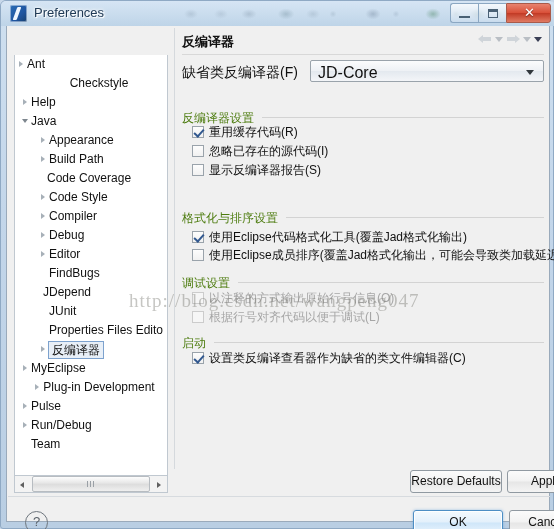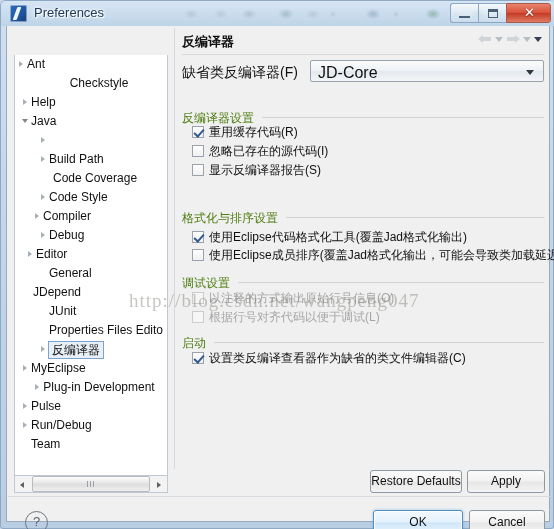--- a/index.html
+++ b/index.html
@@ -208,21 +208,21 @@
     position:absolute;right:9px;top:9px;width:0;height:0;
     border-left:4px solid transparent;border-right:4px solid transparent;border-top:5px solid #31373d;
   }
 
   
   .btn{
     position:absolute;box-sizing:border-box;height:23px;
     border:1px solid #9099a1;border-radius:3px;
     background:linear-gradient(180deg,#fbfbfb 0%,#f2f2f2 48%,#e6e6e6 52%,#f4f4f4 100%);
     font-family:inherit;font-size:12px;color:#111;
-    text-align:center;line-height:21px;cursor:default;
+    text-align:center;line-height:21px;cursor:default;margin-left:40px;
   }
   #btn-restore{left:363px;top:444px;width:92px;}
   #btn-apply{left:460px;top:444px;width:78px;}
 
   
   #footer-rule{position:absolute;left:1px;top:470px;width:542px;height:1px;background:#d7dbdf;}
   #help{
     position:absolute;left:18px;top:485px;width:21px;height:21px;
     border:1.5px solid #6e767e;border-radius:50%;
     color:#5b636b;font-size:13px;text-align:center;line-height:19px;
@@ -266,29 +266,29 @@
   </div>
 
   <div id="client">
 
 
     <div id="tree">
         <div class="trow" style=""><span class="tw"><span class="arrow"></span></span><span class="tlabel">Ant</span></div>
         <div class="trow" style="padding-left: 4px; text-align: center;"><span class="tw"></span><span class="tlabel">Checkstyle</span></div>
         <div class="trow" style="padding-left: 4px;"><span class="tw"><span class="arrow"></span></span><span class="tlabel">Help</span></div>
         <div class="trow" style="padding-left: 4px;"><span class="tw"><span class="arrow open"></span></span><span class="tlabel">Java</span></div>
-        <div class="trow" style="padding-left: 22px;"><span class="tw"><span class="arrow"></span></span></div>
+        <div class="trow" style="padding-left: 22px;"><span class="tw"><span class="arrow"></span></span><span class="tlabel">Appearance</span></div>
         <div class="trow" style="padding-left: 22px;"><span class="tw"><span class="arrow"></span></span><span class="tlabel">Build Path</span></div>
-        <div class="trow" style="padding-left: 26px; text-decoration: underline;"><span class="tw"></span><span class="tlabel">Code Coverage</span></div>
+        <div class="trow" style="padding-left: 20px; text-decoration: underline;"><span class="tw"></span><span class="tlabel">Code Coverage</span></div>
         <div class="trow" style="padding-left: 22px;"><span class="tw"><span class="arrow"></span></span><span class="tlabel">Code Style</span></div>
-        <div class="trow" style="padding-left: 16px;"><span class="tw"><span class="arrow"></span></span><span class="tlabel">Compiler</span></div>
+        <div class="trow" style="padding-left: 22px;"><span class="tw"><span class="arrow"></span></span><span class="tlabel">Compiler</span></div>
         <div class="trow" style="padding-left: 22px;"><span class="tw"><span class="arrow"></span></span><span class="tlabel">Debug</span></div>
-        <div class="trow" style="padding-left: 9px;"><span class="tw"><span class="arrow"></span></span><span class="tlabel">Editor</span></div>
-        <div class="trow" style="padding-left: 22px;"><span class="tw"></span><span class="tlabel">General</span></div>
-        <div class="trow" style="padding-left: 6px;"><span class="tw"></span><span class="tlabel">JDepend</span></div>
+        <div class="trow" style="padding-left: 22px;"><span class="tw"><span class="arrow"></span></span><span class="tlabel">Editor</span></div>
+        <div class="trow" style="padding-left: 22px;"><span class="tw"></span><span class="tlabel">FindBugs</span></div>
+        <div class="trow" style="padding-left: 16px;"><span class="tw"></span><span class="tlabel">JDepend</span></div>
         <div class="trow" style="padding-left: 22px;"><span class="tw"></span><span class="tlabel">JUnit</span></div>
         <div class="trow" style="padding-left: 22px;"><span class="tw"></span><span class="tlabel">Properties Files Edito</span></div>
         <div class="trow sel" style="padding-left: 22px;"><span class="tw"><span class="arrow"></span></span><span class="tlabel">反编译器</span></div>
         <div class="trow" style="padding-left: 4px;"><span class="tw"><span class="arrow"></span></span><span class="tlabel">MyEclipse</span></div>
         <div class="trow" style="padding-left: 4px; text-align: center;"><span class="tw"><span class="arrow"></span></span><span class="tlabel">Plug-in Development</span></div>
         <div class="trow" style="padding-left: 4px;"><span class="tw"><span class="arrow"></span></span><span class="tlabel">Pulse</span></div>
         <div class="trow" style="padding-left: 4px;"><span class="tw"><span class="arrow"></span></span><span class="tlabel">Run/Debug</span></div>
         <div class="trow" style="padding-left: 4px;"><span class="tw"></span><span class="tlabel">Team</span></div>
       </div>
 

